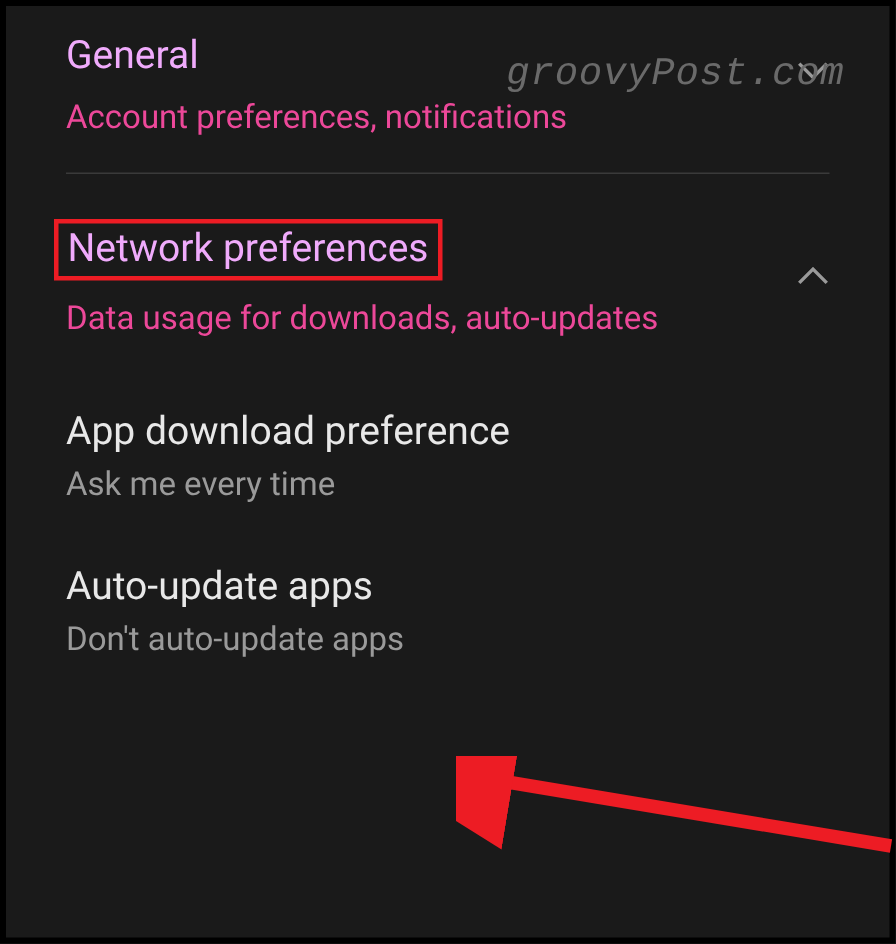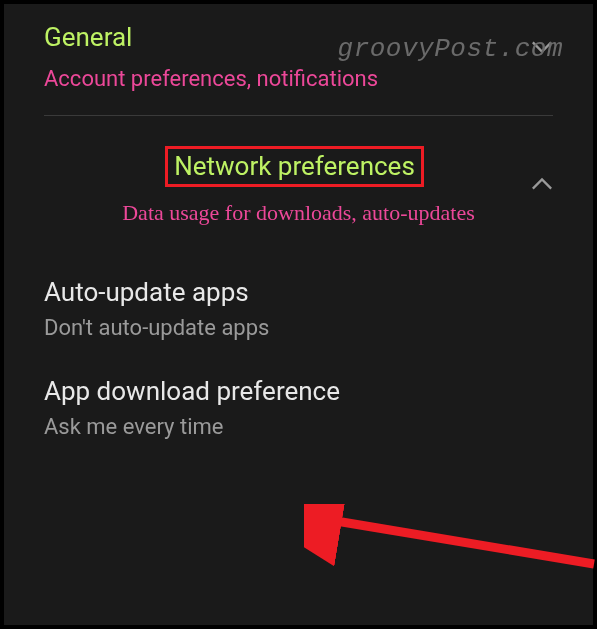--- a/index.html
+++ b/index.html
@@ -31,21 +31,21 @@
       font-style: italic;
       font-size: 26px;
       z-index: 10;
       letter-spacing: 0.5px;
     }
     .section {
       padding: 20px 40px 22px 40px;
       position: relative;
     }
     .section-title {
-      color: #bef264;
+      color: #f0abfc;
       font-size: 26px;
       font-weight: 400;
       margin-bottom: 10px;
       line-height: 1.2;
     }
     .section-subtitle {
       color: #ec4899;
       font-size: 22px;
       font-weight: 400;
       line-height: 1.45;
@@ -90,21 +90,20 @@
       top: 500px;
       pointer-events: none;
     }
     .section-general {
       padding-top: 18px;
       padding-bottom: 20px;
     }
     .section-network {
       padding-top: 30px;
       padding-bottom: 26px;
-      text-align: center;
     }
   </style>
 </head>
 <body>
 
 <div class="screen">
 
   <div class="watermark">groovyPost.com</div>
 
   <div class="section section-general">
@@ -116,36 +115,36 @@
       </svg>
     </div>
   </div>
 
   <div class="divider"></div>
 
   <div class="section section-network">
     <div class="highlight-box">
       <div class="section-title" style="margin-bottom:0;">Network preferences</div>
     </div>
-    <div class="section-subtitle" style="margin-top:10px;font-family:Liberation Serif, serif;">Data usage for downloads, auto-updates</div>
+    <div class="section-subtitle" style="margin-top:10px;">Data usage for downloads, auto-updates</div>
     <div class="chevron" style="top:60px;">
       <svg viewBox="0 0 24 14" fill="none">
         <path d="M2 12 L12 2 L22 12" stroke="#9a9a9a" stroke-width="2.5" fill="none"></path>
       </svg>
     </div>
   </div>
 
+  <div class="sub-item">
+    <div class="sub-item-title">App download preference</div>
+    <div class="sub-item-subtitle">Ask me every time</div>
+  </div>
+
   <div class="sub-item" style="padding-top:22px;">
     <div class="sub-item-title">Auto-update apps</div>
     <div class="sub-item-subtitle">Don't auto-update apps</div>
-  </div>
-
-  <div class="sub-item">
-    <div class="sub-item-title">App download preference</div>
-    <div class="sub-item-subtitle">Ask me every time</div>
   </div>
 
   <svg class="arrow-annotation" width="300" height="90" viewBox="0 0 300 90">
     <defs>
       <marker id="arrowhead" markerWidth="12" markerHeight="10" refX="2" refY="5" orient="auto">
         <polygon points="0 0, 12 5, 0 10" fill="#ed1c24"></polygon>
       </marker>
     </defs>
     <line x1="290" y1="60" x2="20" y2="15" stroke="#ed1c24" stroke-width="9" marker-end="url(#arrowhead)"></line>
   </svg>

